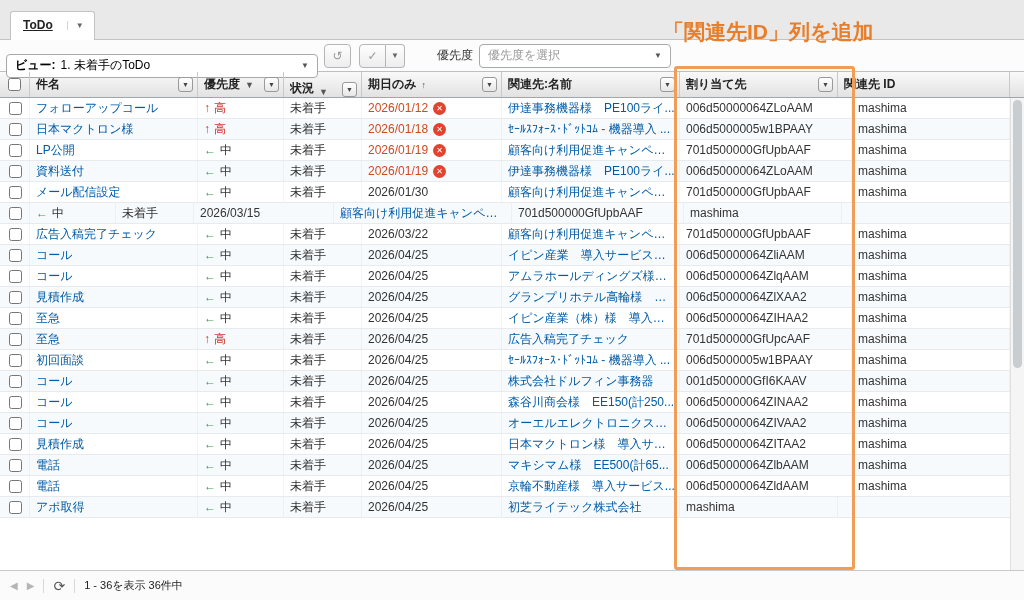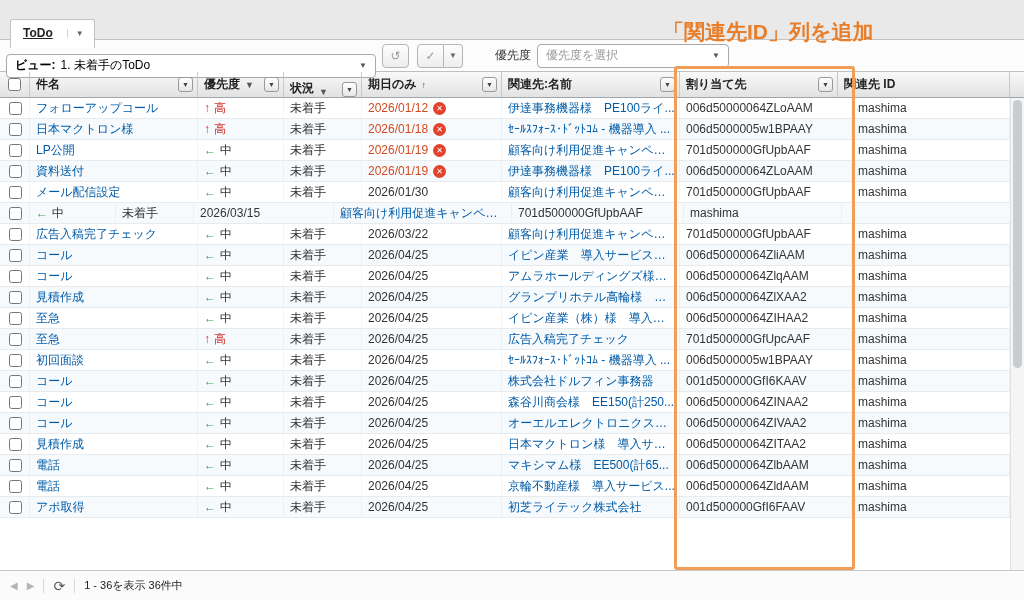--- a/index.html
+++ b/index.html
@@ -6,31 +6,31 @@
   body {
     font-family: "Liberation Sans", "DejaVu Sans", sans-serif;
     width: 1024px; height: 600px; overflow: hidden; background: #fff;
   }
   .frame { position: relative; width: 1024px; height: 600px; overflow: hidden; background: #fff; }
 
   
   .tabstrip { height: 40px; background: #e9e9e9; border-bottom: 1px solid #c3c3c3;
               display: flex; align-items: flex-end; padding-left: 10px; }
   .tab { background: #fff; border: 1px solid #c3c3c3; border-bottom: none;
-         border-radius: 3px 3px 0 0; padding: 6px 10px 8px 12px; position: relative; top: 9px;
+         border-radius: 3px 3px 0 0; padding: 6px 10px 8px 12px; position: relative; top: 1px;
          display: flex; align-items: center; gap: 14px; cursor: pointer; }
   .tab-label { font-size: 12px; font-weight: bold; text-decoration: underline; color: #222; }
   .tab-caret { font-size: 8px; color: #666; border-left: 1px solid #d5d5d5; padding-left: 8px; }
 
   
   .toolbar { height: 32px; background: #fcfcfc; border-bottom: 1px solid #b9c0c6;
              display: flex; align-items: center; padding: 0 6px; gap: 6px; }
   .select { height: 24px; border: 1px solid #a9a9a9; border-radius: 4px; background: #fff;
             display: flex; align-items: center; padding: 0 8px; font-size: 12px; cursor: pointer; }
-  .view-select { width: 370px; margin-top: 20px; }
+  .view-select { width: 312px; margin-top: 20px; }
   .vprefix { font-weight: bold; margin-right: 5px; }
   .caret { margin-left: auto; font-size: 8px; color: #555; }
   .tbtn { height: 24px; min-width: 27px; border: 1px solid #b5b5b5; border-radius: 4px;
           background: linear-gradient(#fefefe, #ededed); color: #9a9a9a; font-size: 12px;
           display: grid; place-items: center; cursor: pointer; }
   .split { display: flex; margin-left: 2px; }
   .split .tbtn:first-child { border-radius: 4px 0 0 4px; }
   .split .tbtn:last-child { border-radius: 0 4px 4px 0; border-left: none; min-width: 19px; font-size: 8px; color: #666; }
   .plab { margin-left: 26px; font-size: 12px; color: #333; }
   .pri-select { width: 192px; }
@@ -590,21 +590,20 @@
           <span class="arrow mid">←</span>
           <span class="plabel mid">中</span>
         </div>
         <div class="cell c-status">未着手</div>
         <div class="cell c-date">
           <span class="due-txt">2026/04/25</span>
         </div>
         <div class="cell c-related">
           <a class="lnk">初芝ライテック株式会社</a>
         </div>
-        <div class="cell c-id">001d500000GfI6FAAV</div>
         <div class="cell c-assignee">mashima</div>
       </div>
     </div>
 
   <div class="vscroll">
     <div class="thumb"></div>
   </div>
 
   <div class="footer">
     <span class="pgbtn">◀</span>

